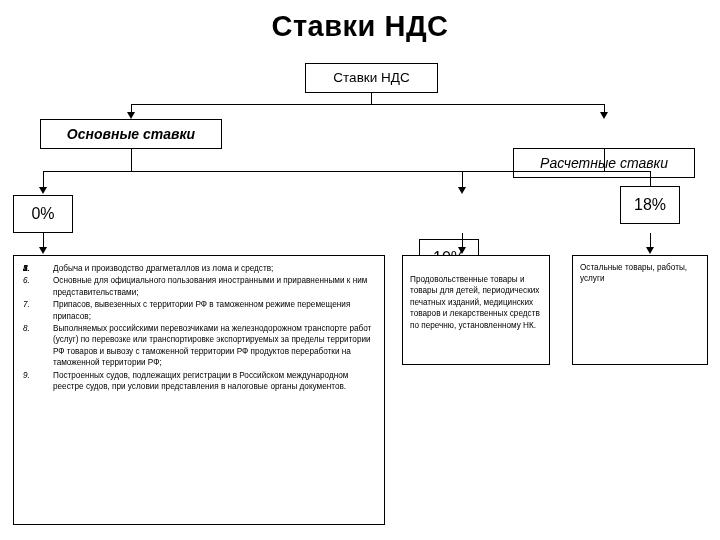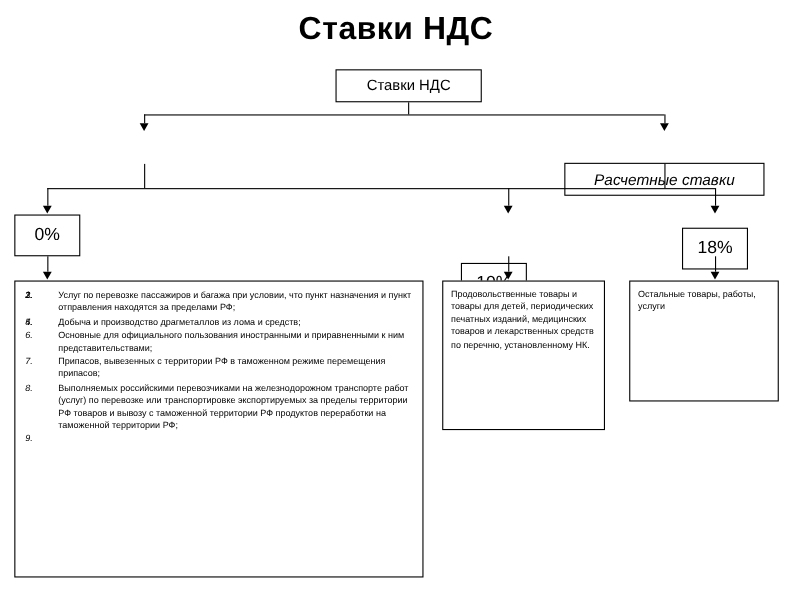--- a/index.html
+++ b/index.html
@@ -86,42 +86,42 @@
   }
   #node-rate-10 {
     left: 419px;
     top: 195px;
     width: 60px;
     height: 33px;
     margin-top: 44px;
   }
   #node-rate-18 {
     left: 620px;
-    top: 207px;
+    top: 186px;
     width: 60px;
     height: 38px;
   }
   .rate .box-label {
     font-size: 16px;
     line-height: 36px;
   }
   
   #panel-0 {
     left: 13px;
     top: 255px;
     width: 372px;
     height: 270px;
     padding: 6px 5px 5px 5px;
   }
   #panel-10 {
     left: 402px;
     top: 255px;
     width: 148px;
-    height: 136px;
-    padding: 6px 6px 5px 7px;
+    height: 110px;
+    padding: 18px 6px 5px 7px;
   }
   #panel-18 {
     left: 572px;
     top: 255px;
     width: 136px;
     height: 110px;
     padding: 6px 6px 5px 7px;
   }
   .list {
     margin: 0;
@@ -179,20 +179,23 @@
   <div class="line vline" style="left:371px; top:93px; height:11px;"></div>
 
   <div class="line hline" style="left:131px; top:104px; width:473px;"></div>
 
   <div class="line vline" style="left:131px; top:104px; height:8px;"></div>
   <div class="arrow-down" style="left:127px; top:112px;"></div>
 
   <div class="line vline" style="left:604px; top:104px; height:8px;"></div>
   <div class="arrow-down" style="left:600px; top:112px;"></div>
 
+  <div class="box" id="node-main">
+    <span class="box-label">Основные ставки</span>
+  </div>
 
   <div class="box" id="node-calc">
     <span class="box-label">Расчетные ставки</span>
   </div>
 
   <div class="line vline" style="left:131px; top:149px; height:22px;"></div>
 
   <div class="line hline" style="left:43px; top:171px; width:607px;"></div>
 
   <div class="line vline" style="left:604px; top:149px; height:22px;"></div>
@@ -222,27 +225,27 @@
   <div class="line vline" style="left:462px; top:233px; height:14px;"></div>
   <div class="arrow-down" style="left:458px; top:247px;"></div>
 
   <div class="line vline" style="left:650px; top:233px; height:14px;"></div>
   <div class="arrow-down" style="left:646px; top:247px;"></div>
 
   <div class="box" id="panel-0">
     <ul class="list">
       <li><span class="num">1.</span></li>
       <li><span class="num">2.</span></li>
-      <li><span class="num">3.</span><span>Услуг по перевозке пассажиров и багажа при условии, что пункт назначения и пункт отправления находятся за пределами РФ;</span></li>
+      <li><span class="num">3.</span></li>
       <li><span class="num">4.</span></li>
       <li><span class="num">5.</span><span>Добыча и производство драгметаллов из лома и средств;</span></li>
       <li><span class="num">6.</span><span>Основные для официального пользования иностранными и приравненными к ним представительствами;</span></li>
       <li><span class="num">7.</span><span>Припасов, вывезенных с территории РФ в таможенном режиме перемещения припасов;</span></li>
       <li><span class="num">8.</span><span>Выполняемых российскими перевозчиками на железнодорожном транспорте работ (услуг) по перевозке или транспортировке экспортируемых за пределы территории РФ товаров и вывозу с таможенной территории РФ продуктов переработки на таможенной территории РФ;</span></li>
-      <li><span class="num">9.</span></li>
+      <li><span class="num">9.</span><span>Построенных судов, подлежащих регистрации в Российском международном реестре судов, при условии представления в налоговые органы документов.</span></li>
     </ul>
   </div>
 
   <div class="box" id="panel-10">
     <div class="plain-text">Продовольственные товары и товары для детей, периодических печатных изданий, медицинских товаров и лекарственных средств по перечню, установленному НК.</div>
   </div>
 
   <div class="box" id="panel-18">
     <div class="plain-text">Остальные товары, работы, услуги</div>
   </div>

